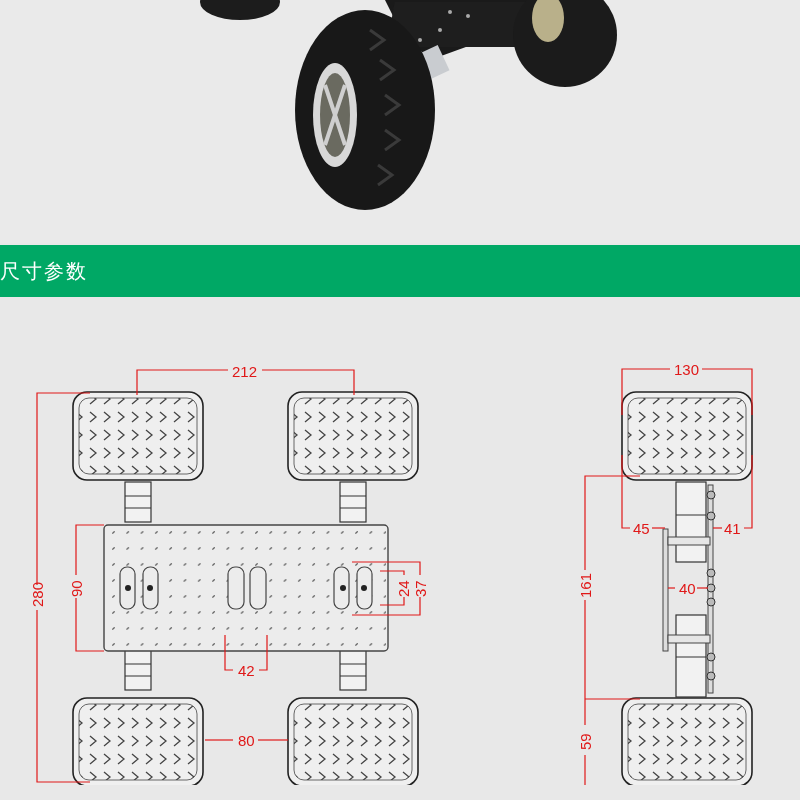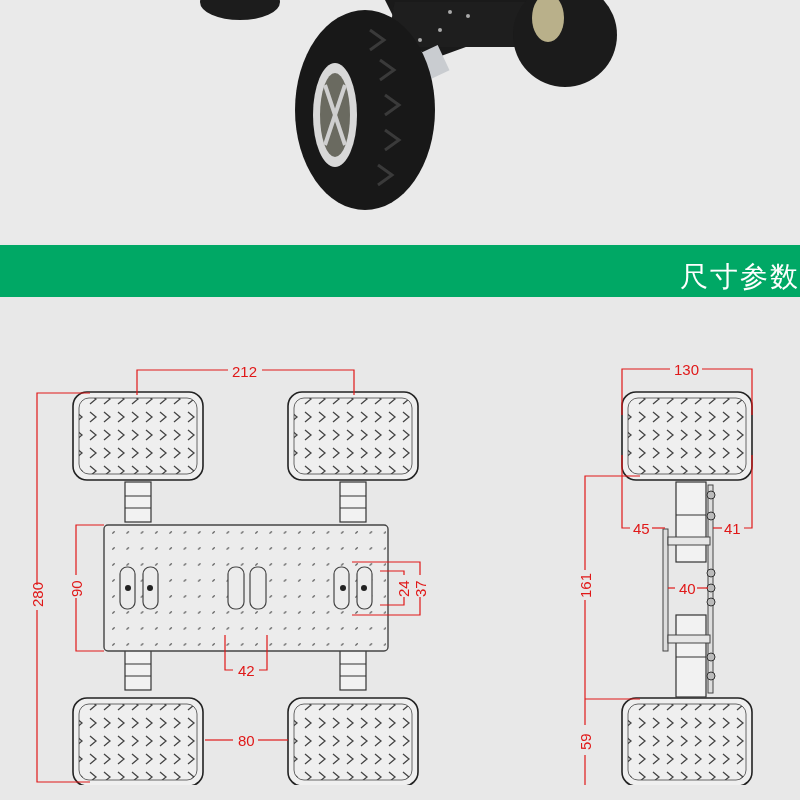--- a/index.html
+++ b/index.html
@@ -1,19 +1,19 @@
 <!DOCTYPE html>
 <html><head>
 <meta charset="utf-8">
 <style>
   html,body{margin:0;padding:0;}
   body{width:800px;height:800px;background:#e8e8e8;position:relative;overflow:hidden;font-family:"Liberation Sans",sans-serif;}
   .photo{position:absolute;left:0;top:0;width:800px;height:243px;background:#eaeaea;}
   .banner{position:absolute;left:0;top:245px;width:800px;height:67px;background:#00a865;}
-  .banner-title{position:absolute;left:0;width:800px;top:258px;text-align:right;color:#fff;font-size:28px;letter-spacing:2px;font-family:"DejaVu Sans",sans-serif;}
+  .banner-title{position:absolute;left:0;width:800px;top:258px;text-align:left;color:#fff;font-size:20px;letter-spacing:2px;font-family:"DejaVu Sans",sans-serif;}
   .banner-line{position:absolute;left:113px;top:299px;width:570px;height:2px;background:#c9f3dd;}
   .drawing{position:absolute;left:0;top:297px;width:800px;height:488px;background:#e8e8e8;}
   svg{position:absolute;left:0;top:0;}
   .dim{fill:#e01818;font-family:"Liberation Sans",sans-serif;font-size:15px;}
 </style>
 </head>
 <body>
 
 <div class="photo">
   <svg width="800" height="243" viewBox="0 0 800 243">

